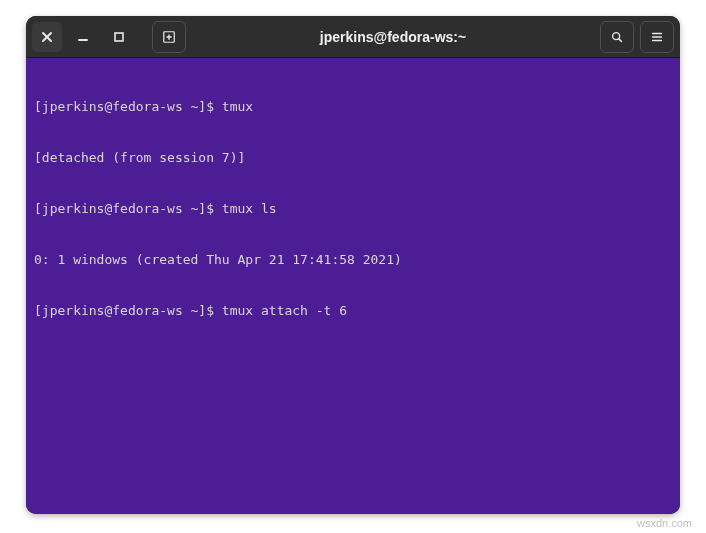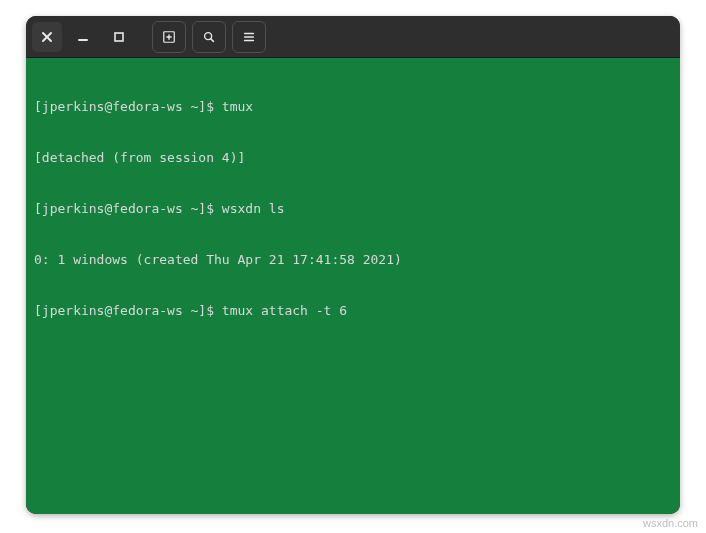--- a/index.html
+++ b/index.html
@@ -62,39 +62,39 @@
   .title {
     flex: 1;
     text-align: center;
     color: #f0f0f0;
     font-size: 14px;
     font-weight: 700;
     font-family: sans-serif;
   }
   .terminal-body {
     flex: 1;
-    background: #15803d;
+    background: #4c1d95;
     padding: 6px 8px;
     font-family: "DejaVu Sans Mono", "Liberation Mono", Consolas, monospace;
     font-size: 13px;
     line-height: 17px;
     color: #d8d8d8;
     white-space: pre;
     overflow: hidden;
     font-weight: 500;
   }
   .line {
     display: block;
   }
   .prompt-cmd {
     display: inline;
   }
   .watermark {
     position: absolute;
-    right: 8px;
+    right: 14px;
     bottom: 4px;
     font-size: 11px;
     color: #bfbfbf;
     font-family: sans-serif;
   }
 </style>
 </head>
 <body>
 
 <div class="window">
@@ -122,40 +122,41 @@
     <div style="width:6px"></div>
 
     <div class="tb-btn boxed">
       <svg viewBox="0 0 16 16">
         <rect x="2" y="2" width="12" height="12" fill="none" stroke="#e8e8e8" stroke-width="1.4" rx="1"></rect>
         <line x1="8" y1="5" x2="8" y2="11" stroke="#e8e8e8" stroke-width="1.6"></line>
         <line x1="5" y1="8" x2="11" y2="8" stroke="#e8e8e8" stroke-width="1.6"></line>
       </svg>
     </div>
 
+    <div class="title">jperkins@fedora-ws:~</div>
 
     <div class="tb-btn boxed">
       <svg viewBox="0 0 16 16">
         <circle cx="7" cy="7" r="4" fill="none" stroke="#e8e8e8" stroke-width="1.6"></circle>
         <line x1="10" y1="10" x2="13" y2="13" stroke="#e8e8e8" stroke-width="1.8" stroke-linecap="round"></line>
       </svg>
     </div>
 
     <div class="tb-btn boxed">
       <svg viewBox="0 0 16 16">
         <line x1="3" y1="4" x2="13" y2="4" stroke="#e8e8e8" stroke-width="1.8" stroke-linecap="round"></line>
         <line x1="3" y1="8" x2="13" y2="8" stroke="#e8e8e8" stroke-width="1.8" stroke-linecap="round"></line>
         <line x1="3" y1="12" x2="13" y2="12" stroke="#e8e8e8" stroke-width="1.8" stroke-linecap="round"></line>
       </svg>
     </div>
 
   </div>
 
   <div class="terminal-body">
     <span class="line"><span class="prompt-cmd">[jperkins@fedora-ws ~]$ </span><span class="prompt-cmd">tmux</span></span>
-    <span class="line">[detached (from session 4)]</span>
-    <span class="line"><span class="prompt-cmd">[jperkins@fedora-ws ~]$ </span><span class="prompt-cmd">wsxdn ls</span></span>
+    <span class="line">[detached (from session 7)]</span>
+    <span class="line"><span class="prompt-cmd">[jperkins@fedora-ws ~]$ </span><span class="prompt-cmd">tmux ls</span></span>
     <span class="line">0: 1 windows (created Thu Apr 21 17:41:58 2021)</span>
     <span class="line"><span class="prompt-cmd">[jperkins@fedora-ws ~]$ </span><span class="prompt-cmd">tmux attach -t 6</span></span>
   </div>
 </div>
 
 <div class="watermark">wsxdn.com</div>
 
 </body></html>

